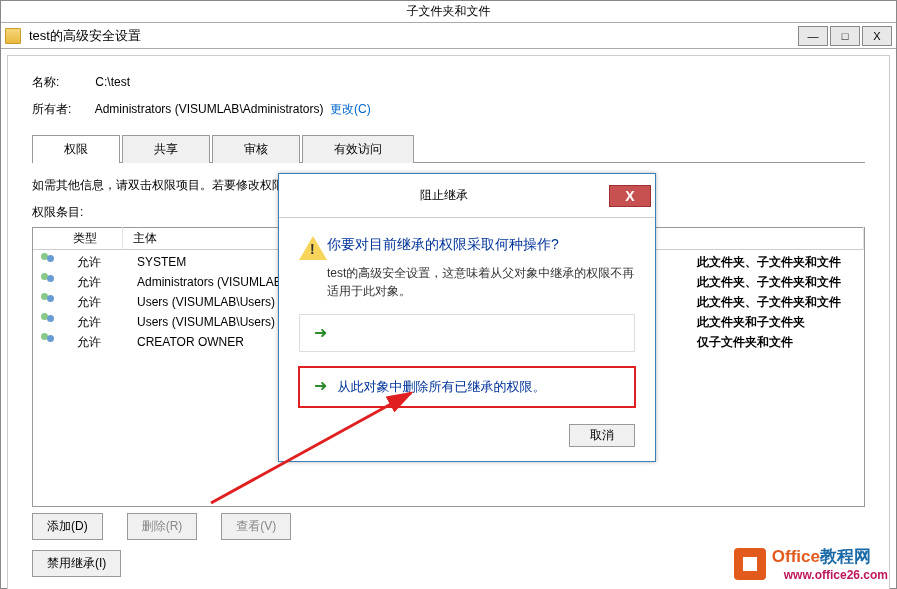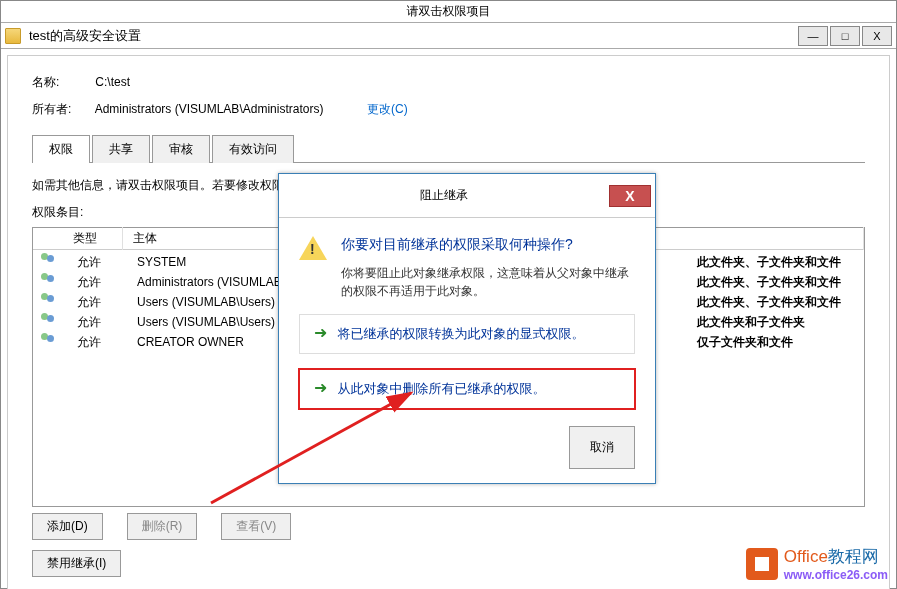--- a/index.html
+++ b/index.html
@@ -65,28 +65,28 @@
       border: 1px solid #ccc;
       margin: 6px;
       position: relative;
       background: #fff;
     }
     .info-row {
       margin-bottom: 10px;
       font-size: 12px;
     }
     .info-label { display: inline-block; width: 60px; }
-    .link { color: #0066cc; cursor: pointer; margin-left: 37px; }
+    .link { color: #0066cc; cursor: pointer; }
     .tabs {
       display: flex;
       border-bottom: 1px solid #999;
       margin-top: 16px;
     }
     .tab {
-      padding: 5px 16px;
+      padding: 5px 31px;
       border: 1px solid #999;
       border-bottom: none;
       background: #f0f0f0;
       margin-right: 2px;
       font-size: 12px;
       position: relative;
       top: 1px;
     }
     .tab.active { background: #fff; }
     .info-text { margin: 14px 0 10px 0; font-size: 12px; }
@@ -188,21 +188,20 @@
       align-items: center;
       justify-content: center;
       font-size: 14px;
       font-weight: bold;
     }
     .dlg-body {
       padding: 18px 20px 14px 20px;
     }
     .dlg-top {
       display: flex;
-      gap: 14px;
     }
     .warn-icon {
       width: 28px; height: 28px;
       flex-shrink: 0;
     }
     .warn-triangle {
       width: 0; height: 0;
       border-left: 14px solid transparent;
       border-right: 14px solid transparent;
       border-bottom: 24px solid #f7d55a;
@@ -248,21 +247,21 @@
     .opt-text {
       color: #003399;
       font-size: 13px;
       line-height: 1.4;
     }
     .dlg-footer {
       text-align: right;
       margin-top: 16px;
     }
     .dlg-footer .btn {
-      padding: 12px 20px;
+      padding: 2px 20px;
     }
     .red-arrow {
       position: absolute;
       left: 200px; top: 372px;
       width: 260px; height: 140px;
       pointer-events: none;
     }
     .watermark {
       position: absolute;
       right: 8px; bottom: 6px;
@@ -276,30 +275,30 @@
       border-radius: 4px;
       position: relative;
     }
     .wm-icon::after {
       content: "";
       position: absolute;
       width: 14px; height: 14px;
       background: #fff;
       top: 9px; left: 9px;
     }
-    .wm-text1 { font-size: 17px; font-weight: normal; }
+    .wm-text1 { font-size: 17px; font-weight: bold; }
     .wm-office { color: #e25a1c; }
     .wm-cn { color: #1a6aa8; }
-    .wm-url { font-size: 12px; color: #8b5cf6; font-weight: bold; }
+    .wm-url { font-size: 12px; color: #be185d; font-weight: bold; margin-left: 12px; }
   </style>
 </head>
 <body>
 
 <div class="outer-frame">
-  <div class="truncated-title">请双击权限项目</div>
+  <div class="truncated-title">子文件夹和文件</div>
 
   <div class="titlebar">
     <div class="folder-icon"></div>
     <div class="title-text">test的高级安全设置</div>
     <div class="win-controls">
       <div class="win-btn">—</div>
       <div class="win-btn">□</div>
       <div class="win-btn">X</div>
     </div>
   </div>
@@ -381,26 +380,25 @@
       <div class="dlg-title-text">阻止继承</div>
       <div class="dlg-close">X</div>
     </div>
     <div class="dlg-body">
       <div class="dlg-top">
         <div class="warn-icon">
             <div class="warn-triangle"></div>
           </div>
         <div>
           <div class="dlg-question">你要对目前继承的权限采取何种操作?</div>
-          <div class="dlg-desc">你将要阻止此对象继承权限，这意味着从父对象中继承的权限不再适用于此对象。</div>
+          <div class="dlg-desc">test的高级安全设置，这意味着从父对象中继承的权限不再适用于此对象。</div>
         </div>
       </div>
       <div class="dlg-option">
         <span class="arrow-icon">➜</span>
-        <span class="opt-text">将已继承的权限转换为此对象的显式权限。</span>
       </div>
       <div class="dlg-option highlight">
         <span class="arrow-icon">➜</span>
         <span class="opt-text">从此对象中删除所有已继承的权限。</span>
       </div>
       <div class="dlg-footer">
         <button class="btn">取消</button>
       </div>
     </div>
   </div>

